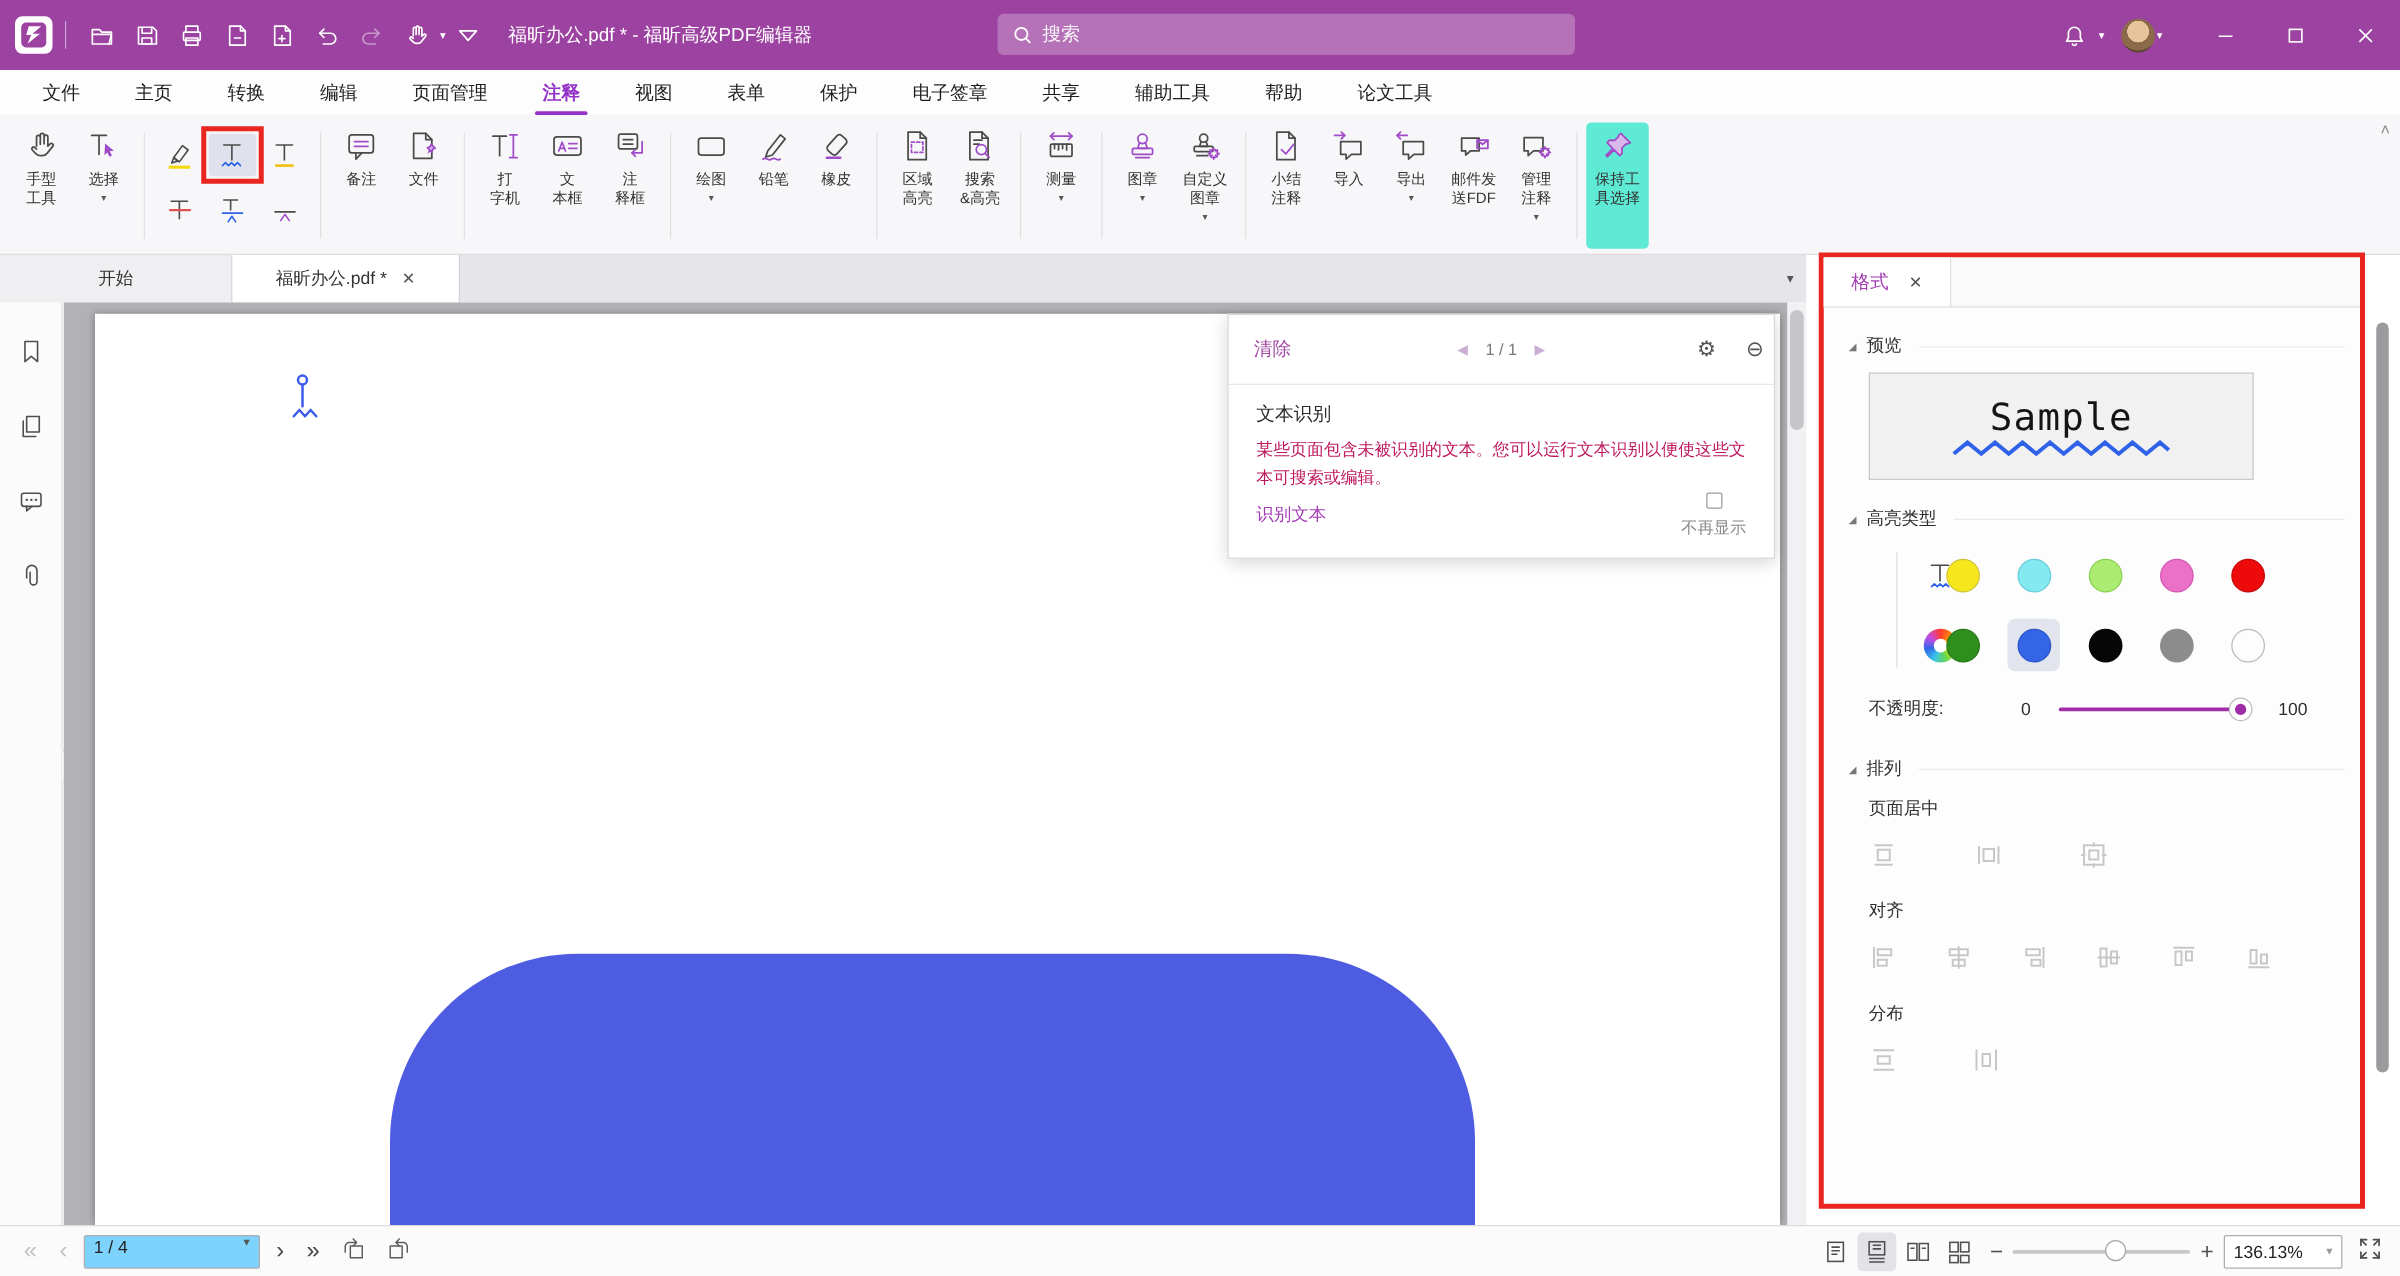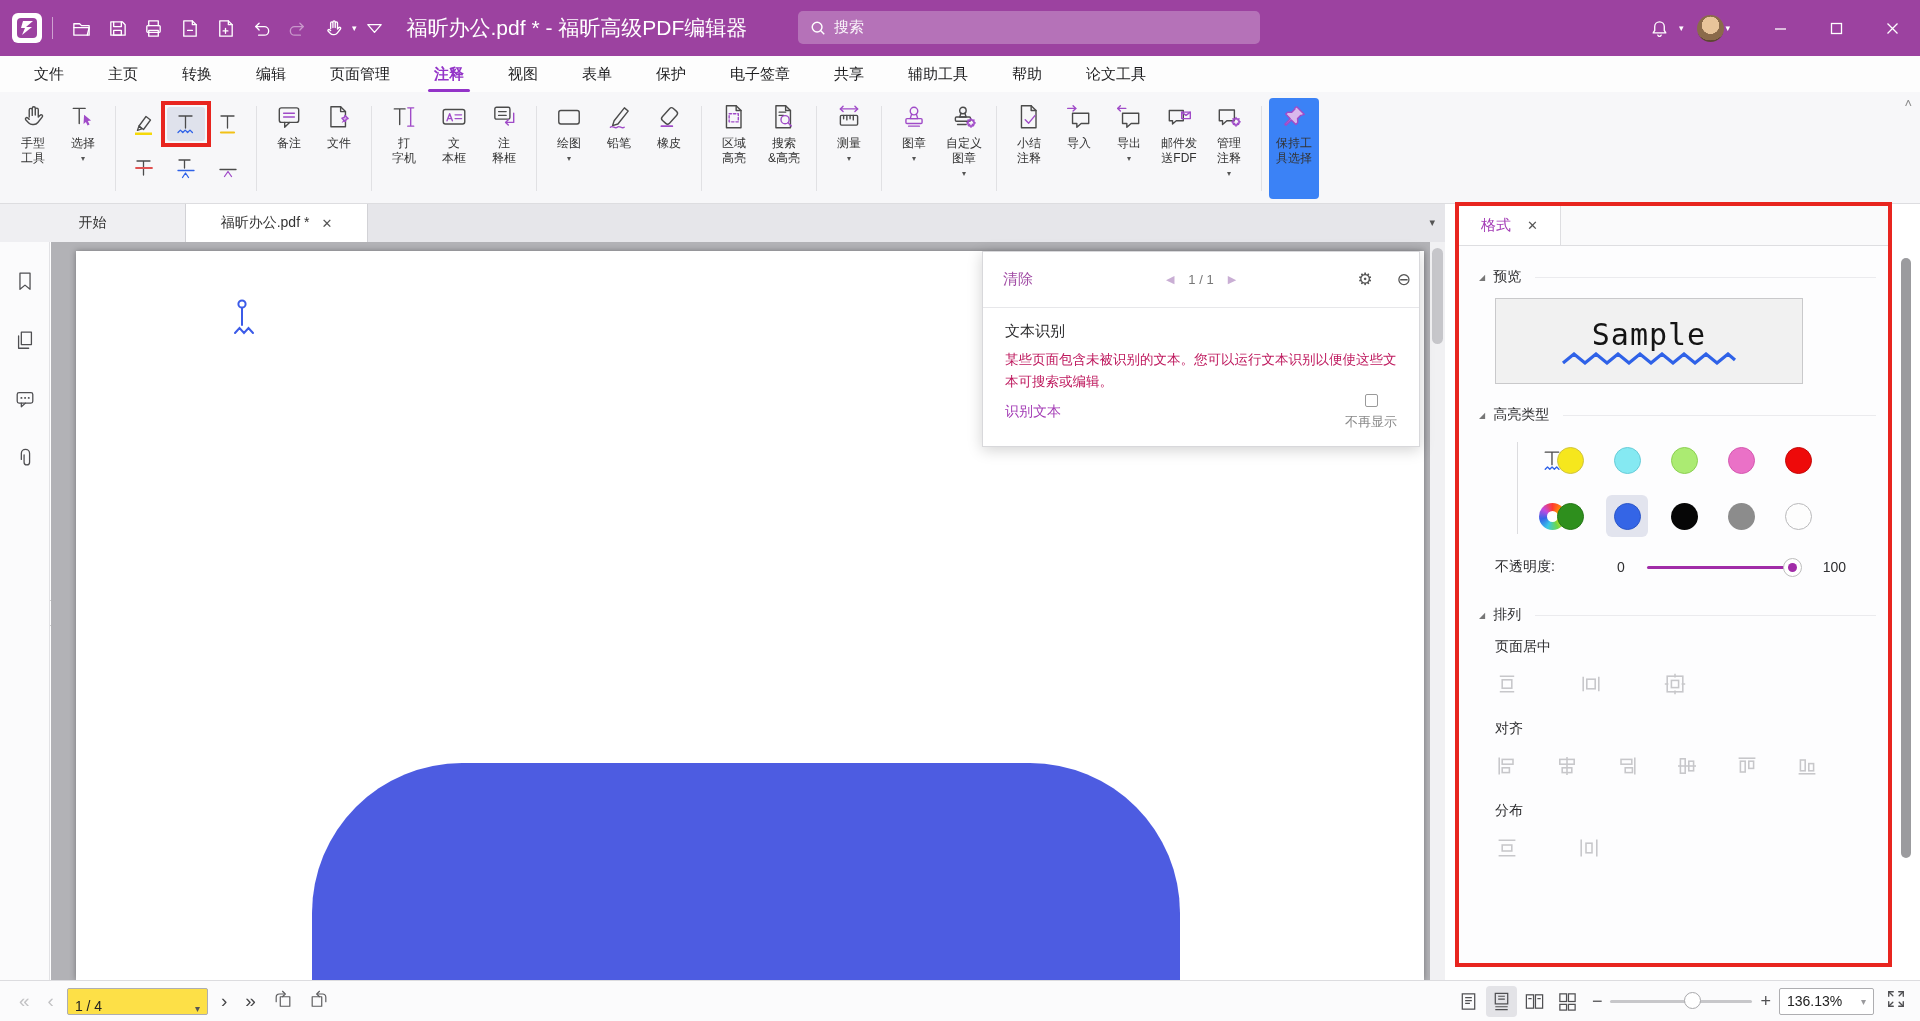--- a/index.html
+++ b/index.html
@@ -12,21 +12,21 @@
     background:#9C42A0; display:flex; align-items:center; color:#fff; }
   .logo { width:30px; height:30px; margin-left:12px; background:#fff; border-radius:6px;
     display:flex; align-items:center; justify-content:center; }
   .tb-sep { width:1px; height:22px; background:rgba(255,255,255,.5); margin:0 10px; }
   .qicon { width:36px; height:34px; display:flex; align-items:center; justify-content:center;
     border-radius:4px; cursor:default; }
   .qicon svg { width:21px; height:21px; stroke:#fff; fill:none; stroke-width:1.4;
     stroke-linecap:round; stroke-linejoin:round; }
   .qicon.dim svg { opacity:.45; }
   .tb-caret { font-size:9px; color:#fff; margin-left:1px; }
-  .tb-title { font-size:21px; margin-left:14px; white-space:nowrap; color:#fff; }
+  .tb-title { font-size:15px; margin-left:14px; white-space:nowrap; color:#fff; }
   .searchbox { position:absolute; left:798px; top:11px; width:462px; height:33px;
     background:rgba(255,255,255,.26); border-radius:5px; display:flex; align-items:center;
     padding-left:12px; gap:8px; }
   .searchbox svg { width:16px; height:16px; stroke:#fff; fill:none; stroke-width:1.6; }
   .search-ph { color:rgba(255,255,255,.92); font-size:15px; }
   .tb-right { position:absolute; right:0; top:0; height:56px; display:flex; align-items:center; }
   .avatar { width:27px; height:27px; border-radius:50%;
     background:radial-gradient(circle at 50% 38%, #e8c49a 0 40%, #8a6a4a 41% 70%, #5d4632 71%); }
   .winbtn { width:56px; height:56px; display:flex; align-items:center; justify-content:center; }
   .winbtn svg { width:13px; height:13px; stroke:#fff; stroke-width:1.3; fill:none; }
@@ -42,21 +42,21 @@
 
   
   .ribbon { position:absolute; left:0; top:92px; width:1920px; height:112px; background:#f7f7f9;
     border-bottom:1px solid #dddde0; display:flex; align-items:stretch; padding:6px 1px 4px 8px; }
   .rsep { width:1px; background:#e1e1e4; margin:8px 7px; }
   .rbtn { display:flex; flex-direction:column; align-items:center; padding:5px 4px 3px;
     min-width:50px; border-radius:4px; gap:5px; }
   .rbtn svg { width:28px; height:28px; flex:none; }
   .rbtn .lbl { font-size:12px; line-height:1.25; color:#333; text-align:center; white-space:pre-line; }
   .rbtn .caret { font-size:8px; color:#555; line-height:.7; }
-  .rbtn.sel { background:#3b82f6; }
+  .rbtn.sel { background:#5eead4; }
   .ic { stroke:#4b4b4b; fill:none; stroke-width:1.3; stroke-linecap:round; stroke-linejoin:round; }
   .pa { stroke:#A04BC8; } .pf { fill:#A04BC8; stroke:none; } .plight { fill:#d9b8ec; stroke:#A04BC8; }
   .ya { stroke:#F2C117; } .yf { fill:#F5D90A; stroke:none; }
   .ba { stroke:#2F62E8; } .ra { stroke:#E05252; }
   .tgrid { display:grid; grid-template-columns:repeat(3,42px); grid-auto-rows:44px;
     align-items:center; justify-items:center; margin-top:4px; }
   .tbtn { width:38px; height:34px; display:flex; align-items:center; justify-content:center;
     border-radius:3px; position:relative; }
   .tbtn svg { width:26px; height:26px; }
   .tbtn.sel { background:#dfe2ec; }
@@ -149,22 +149,22 @@
   .ga { width:24px; height:24px; }
   .ga * { stroke:#c7c7ca; fill:none; stroke-width:1.3; }
   .fp-scroll-thumb { position:absolute; left:1901px; top:258px; width:10px; height:600px;
     background:#9b9b9e; border-radius:5px; }
 
   
   .statusbar { position:absolute; left:0; top:980px; width:1920px; height:41px; background:#fbfbfc;
     border-top:1px solid #dcdcdf; display:flex; align-items:center; }
   .nav-glyph { font-size:19px; color:#474749; padding:0 9px; }
   .nav-glyph.dis { color:#c2c2c4; }
-  .pagebox { width:141px; height:27px; background:#fde047; border:1px solid #aeaeb1; border-radius:2px;
-    display:flex; align-items:flex-end; padding:0 7px; font-size:14px; color:#222; margin:0 4px;gap:36px; }
+  .pagebox { width:141px; height:27px; background:#7dd3fc; border:1px solid #aeaeb1; border-radius:2px;
+    display:flex; align-items:flex-start; padding:0 7px; font-size:14px; color:#222; margin:0 4px;gap:36px; }
   .pagebox .caret { margin-left:auto; font-size:10px; color:#555; }
   .rot svg { width:20px; height:20px; stroke:#5c5c5e; fill:none; stroke-width:1.3;
     stroke-linecap:round; stroke-linejoin:round; }
   .rot { padding:0 8px; }
   .sb-right { margin-left:auto; display:flex; align-items:center; padding-right:14px; }
   .viewbtn { width:31px; height:31px; display:flex; align-items:center; justify-content:center;
     border-radius:4px; margin:0 1px; }
   .viewbtn.sel { background:#e3e3e7; }
   .viewbtn svg { width:21px; height:21px; stroke:#4f4f52; fill:none; stroke-width:1.3; }
   .zoomsign { font-size:18px; color:#4f4f52; padding:0 8px; }

